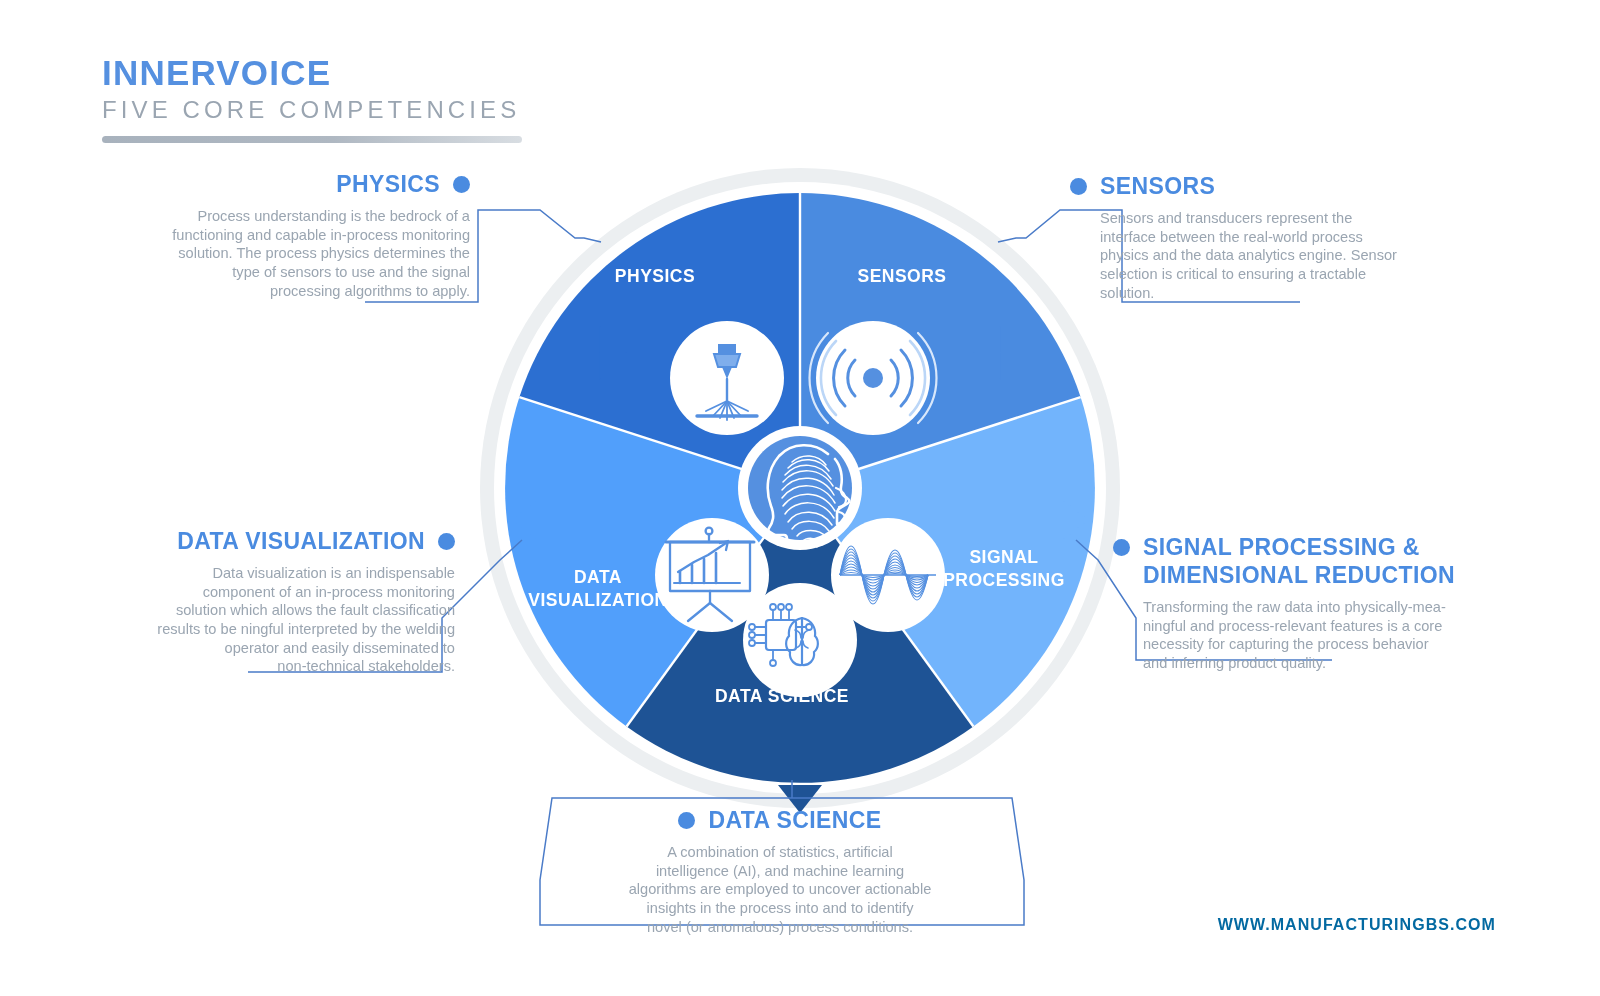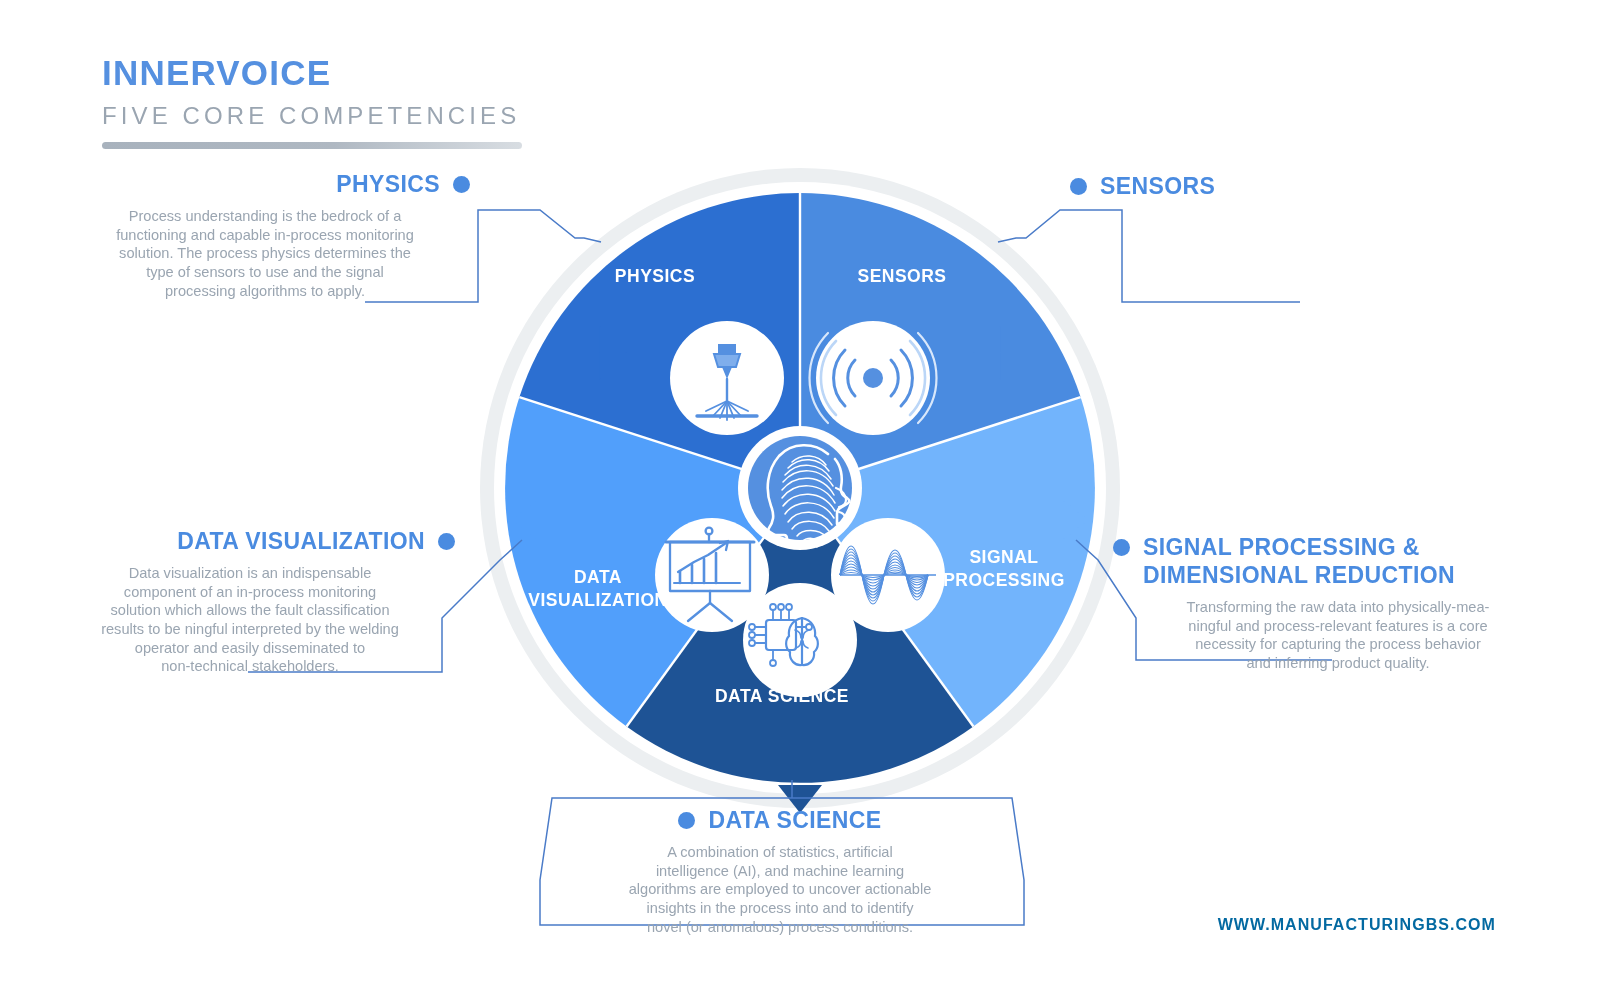--- a/index.html
+++ b/index.html
@@ -13,41 +13,40 @@
   .stage{position:absolute;left:0;top:0;width:1600px;height:996px;}
 
   
   .hdr{position:absolute;left:102px;top:55px;}
   .hdr-title{
     font-size:35px;font-weight:bold;letter-spacing:1.2px;
     color:#5590E0;line-height:1;
   }
   .hdr-sub{
     font-size:24px;letter-spacing:4.1px;color:#9AA5B1;
-    margin-top:14px;line-height:1;font-weight:400;
+    margin-top:8px;line-height:1;font-weight:400;
   }
   .hdr-rule{
     margin-top:14px;width:420px;height:7px;border-radius:4px;
     background:linear-gradient(90deg,#A8B2BD 0%,#AFB8C2 55%,#D8DDE2 100%);
   }
 
   
   .callout{position:absolute;}
   .co-head{display:flex;align-items:center;gap:13px;}
   .co-head.right{justify-content:flex-start;}
   .co-head.left{justify-content:flex-end;}
   .co-title{
     font-size:23px;font-weight:bold;color:#4A8BE0;letter-spacing:.4px;
     line-height:1.22;white-space:pre-line;
   }
   .dot{width:17px;height:17px;border-radius:50%;background:#4A8BE0;flex:0 0 auto;}
   .co-body{
     font-size:14.6px;line-height:1.28;color:#9AA5B1;margin-top:9px;
     white-space:pre-line;
-    text-align:center;
   }
   .ta-r{text-align:right;}
   .ta-l{text-align:left;}
   .ta-c{text-align:center;}
 
   
   #wheel{position:absolute;left:440px;top:148px;}
 
   
   .footer{
@@ -300,20 +299,25 @@
 solution. The process physics determines the
 type of sensors to use and the signal
 processing algorithms to apply.</div>
   </div>
 
   <div class="callout ta-l" style="left:1070px;top:172px;width:420px;">
     <div class="co-head right">
       <div class="dot"></div>
       <div class="co-title">SENSORS</div>
     </div>
+    <div class="co-body" style="margin-left:30px;">Sensors and transducers represent the
+interface between the real-world process
+physics and the data analytics engine. Sensor
+selection is critical to ensuring a tractable
+solution.</div>
   </div>
 
   <div class="callout ta-r" style="left:45px;top:527px;width:410px;">
     <div class="co-head left">
       <div class="co-title">DATA VISUALIZATION</div>
       <div class="dot"></div>
     </div>
     <div class="co-body">Data visualization is an indispensable
 component of an in-process monitoring
 solution which allows the fault classification

